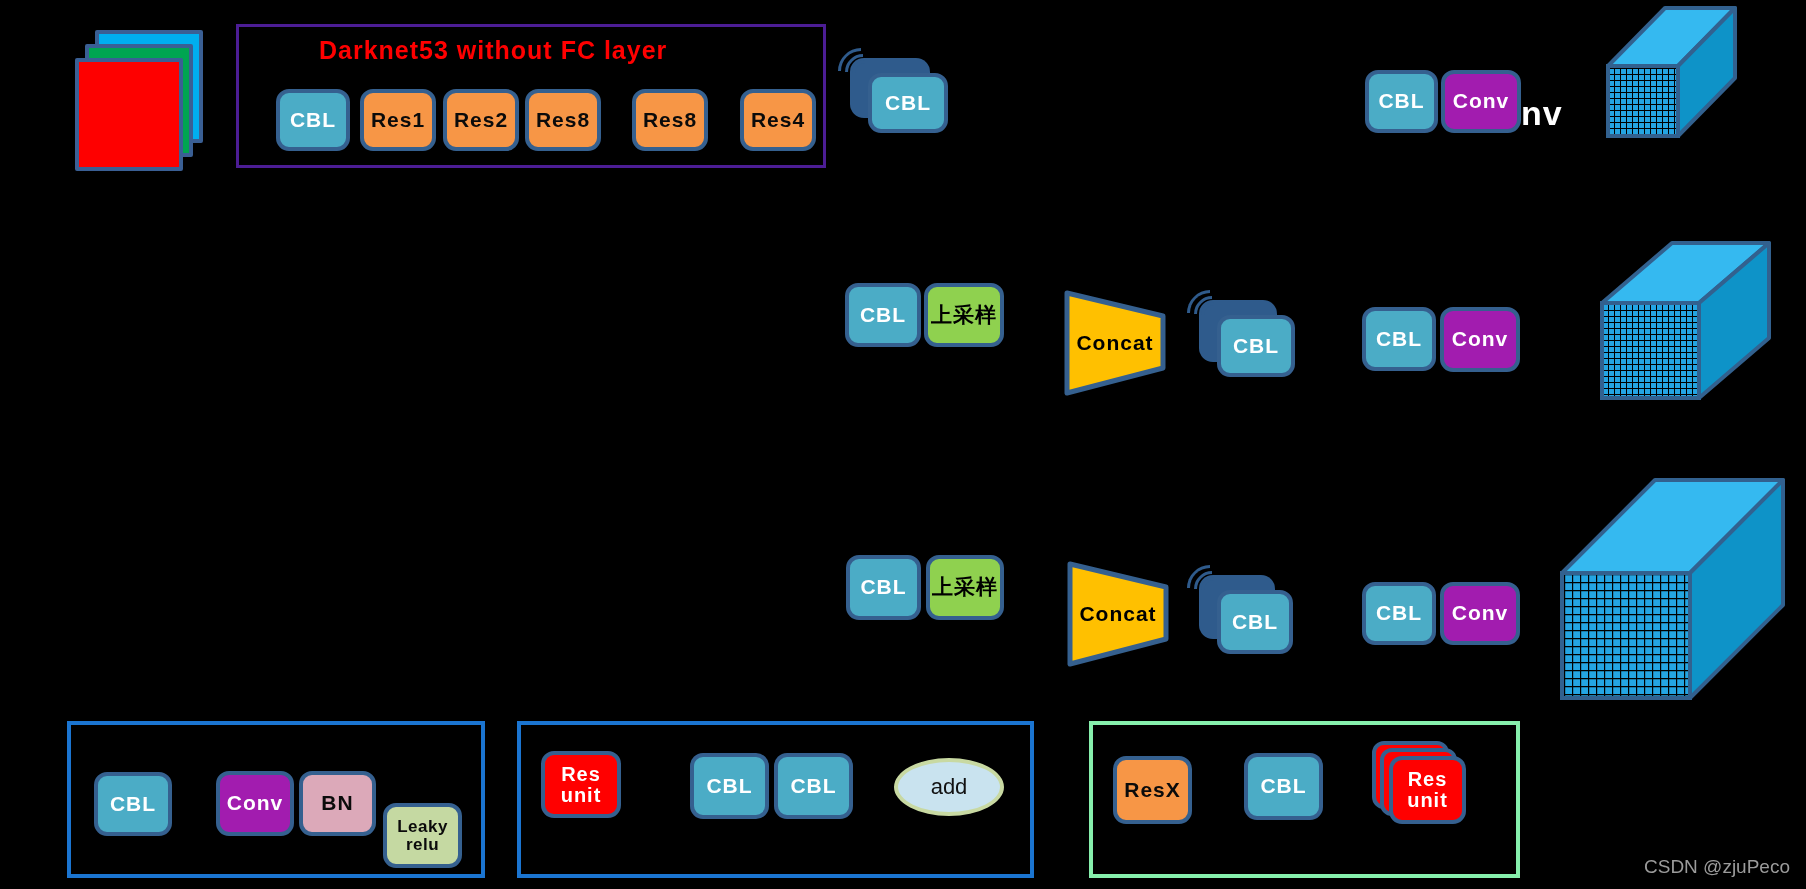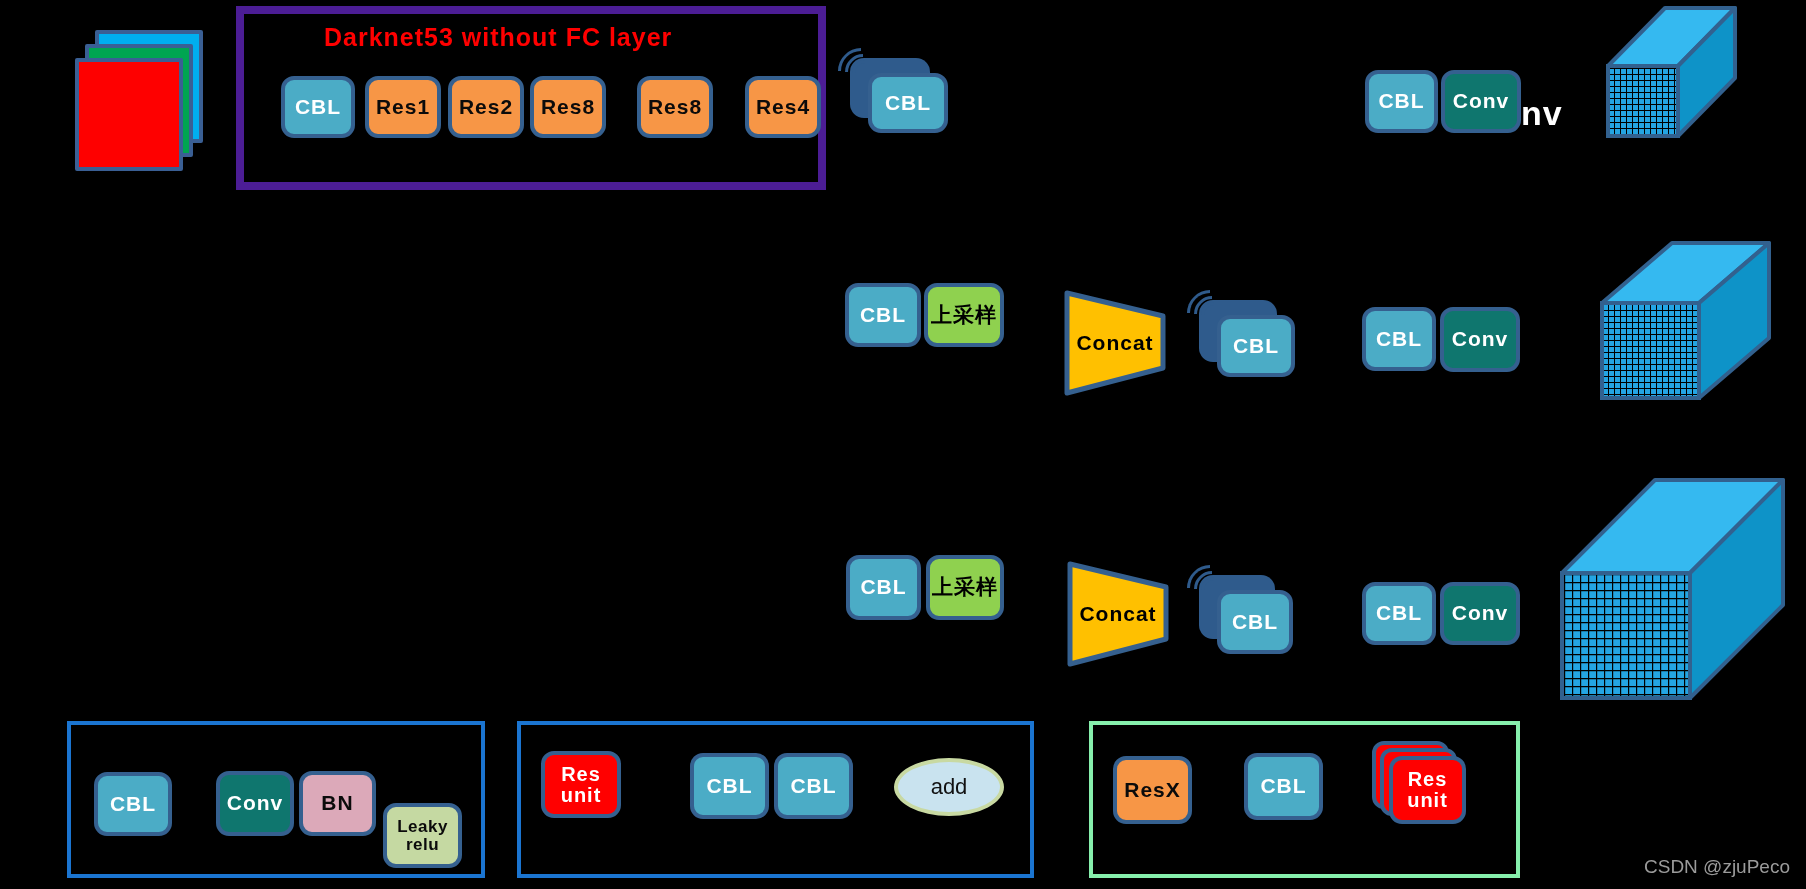--- a/index.html
+++ b/index.html
@@ -4,21 +4,21 @@
 <style>
   html,body{margin:0;padding:0;background:#000;}
   .stage{position:relative;width:1806px;height:889px;background:#000;overflow:hidden;
          font-family:"Liberation Sans",sans-serif;}
   .abs{position:absolute;box-sizing:border-box;}
   .blk{position:absolute;box-sizing:border-box;border:4px solid #35608F;border-radius:13px;
        display:flex;align-items:center;justify-content:center;
        font-weight:bold;font-size:21px;letter-spacing:1px;color:#fff;text-align:center;line-height:1.05;}
   .teal{background:#4BACC6;color:#fff;}
   .orange{background:#F79646;color:#0b0b0b;}
-  .purple{background:#0f766e;color:#fff;}
+  .purple{background:#a21caf;color:#fff;}
   .greenb{background:#8FD14F;color:#000;}
   .pink{background:#DCA9B9;color:#0b0b0b;}
   .olive{background:#C5D9A2;color:#0b0b0b;font-size:17px;letter-spacing:0.5px;margin-top:32px;}
   .redb{background:#FF0000;color:#fff;font-size:20px;}
   .frame{position:absolute;box-sizing:border-box;background:transparent;}
   
   .imgrect{position:absolute;box-sizing:border-box;width:108px;height:113px;border:4px solid #3A5F94;border-radius:2px;}
   
   .stack{position:absolute;}
   .stack .back{position:absolute;left:-18px;top:-15px;width:100%;height:100%;
@@ -47,21 +47,21 @@
 <body>
 
 <div class="stage">
 
   <div>
     <div class="imgrect" style="left:95px;top:30px;background:#00AEEF;"></div>
     <div class="imgrect" style="left:85px;top:44px;background:#00A551;"></div>
     <div class="imgrect" style="left:75px;top:58px;background:#FE0000;"></div>
   </div>
 
-  <div class="frame" style="left:236px;top:6px;width:590px;height:184px;border:8px solid #4c1d95;">
+  <div class="frame" style="left:236px;top:24px;width:590px;height:144px;border:3px solid #4c1d95;">
     <div class="bigtitle" style="left:80px;top:9px;">Darknet53 without FC layer</div>
     <div class="blk teal" style="left:37px;top:62px;width:74px;height:62px;">CBL</div>
     <div class="blk orange" style="left:121px;top:62px;width:76px;height:62px;">Res1</div>
     <div class="blk orange" style="left:204px;top:62px;width:76px;height:62px;">Res2</div>
     <div class="blk orange" style="left:286px;top:62px;width:76px;height:62px;">Res8</div>
     <div class="blk orange" style="left:393px;top:62px;width:76px;height:62px;">Res8</div>
     <div class="blk orange" style="left:501px;top:62px;width:76px;height:62px;text-align:center;">Res4</div>
   </div>
 
   <div class="stack" style="left:868px;top:73px;width:80px;height:60px;">

